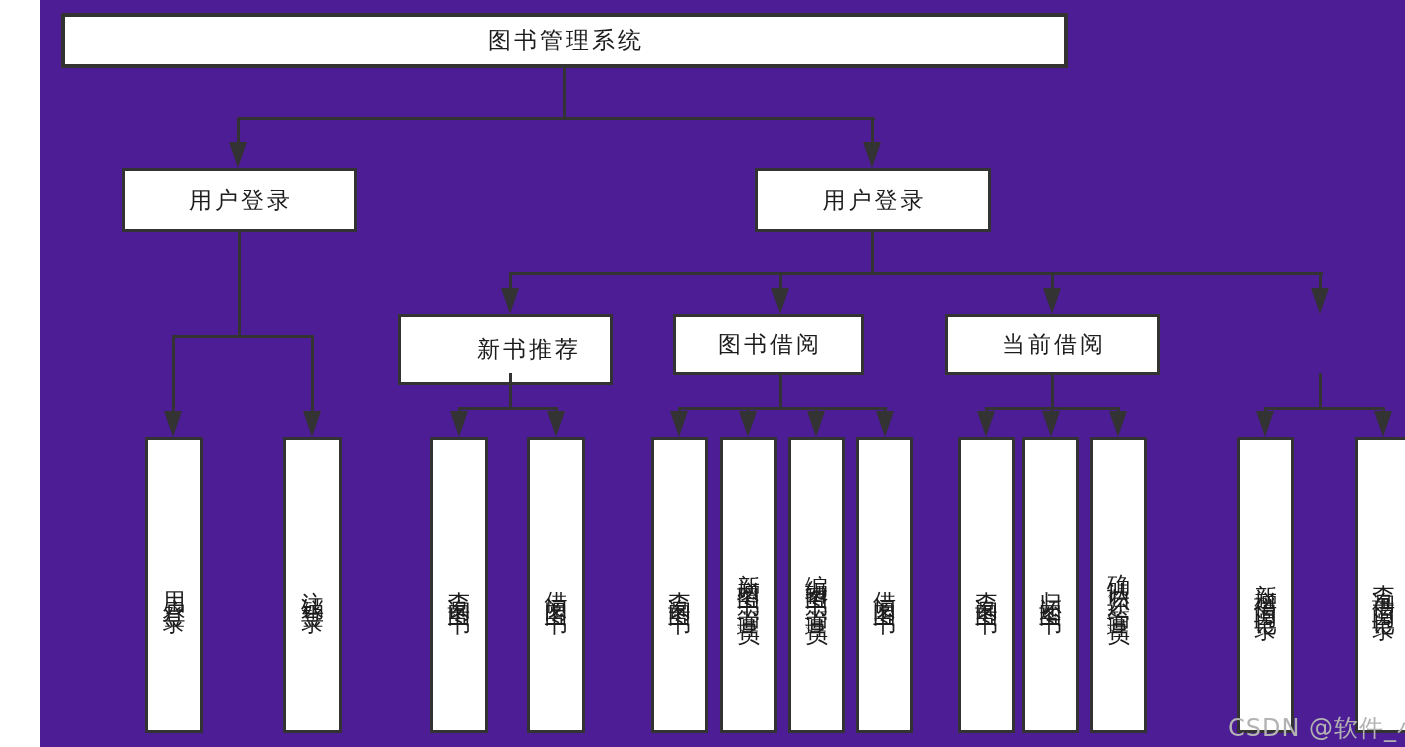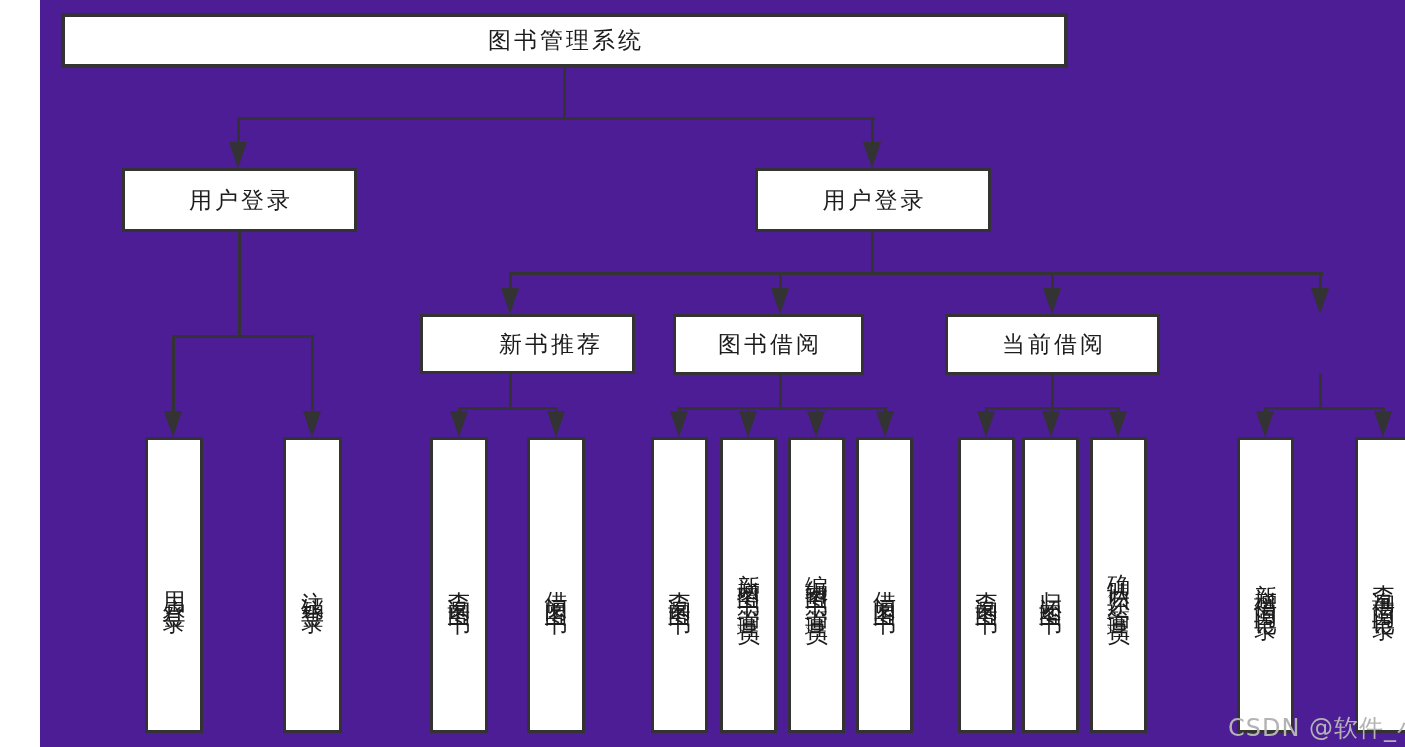--- a/index.html
+++ b/index.html
@@ -85,21 +85,21 @@
   <div class="hl" style="left:469px; top:272px; width:814px;"></div>
   <div class="vl" style="left:469px; top:272px; height:18px;"></div>
   <div class="ar" style="left:461px; top:288px;"></div>
   <div class="vl" style="left:739px; top:272px; height:18px;"></div>
   <div class="ar" style="left:731px; top:288px;"></div>
   <div class="vl" style="left:1011px; top:272px; height:18px;"></div>
   <div class="ar" style="left:1003px; top:288px;"></div>
   <div class="vl" style="left:1279px; top:272px; height:18px;"></div>
   <div class="ar" style="left:1271px; top:288px;"></div>
 
-  <div class="box h" style="left:380px; top:314px; width:215px; height:60px;padding-left:44px;">新书推荐</div>
+  <div class="box h" style="left:358px; top:314px; width:215px; height:71px;padding-left:44px;">新书推荐</div>
   <div class="box h" style="left:633px; top:314px; width:191px; height:61px;">图书借阅</div>
   <div class="box h" style="left:905px; top:314px; width:215px; height:61px;text-align:center;">当前借阅</div>
 
   <div class="vl" style="left:469px; top:373px; height:36px;"></div>
   <div class="hl" style="left:418px; top:407px; width:100px;"></div>
   <div class="vl" style="left:418px; top:407px; height:6px;"></div>
   <div class="ar" style="left:410px; top:411px;"></div>
   <div class="vl" style="left:515px; top:407px; height:6px;"></div>
   <div class="ar" style="left:507px; top:411px;"></div>
 

